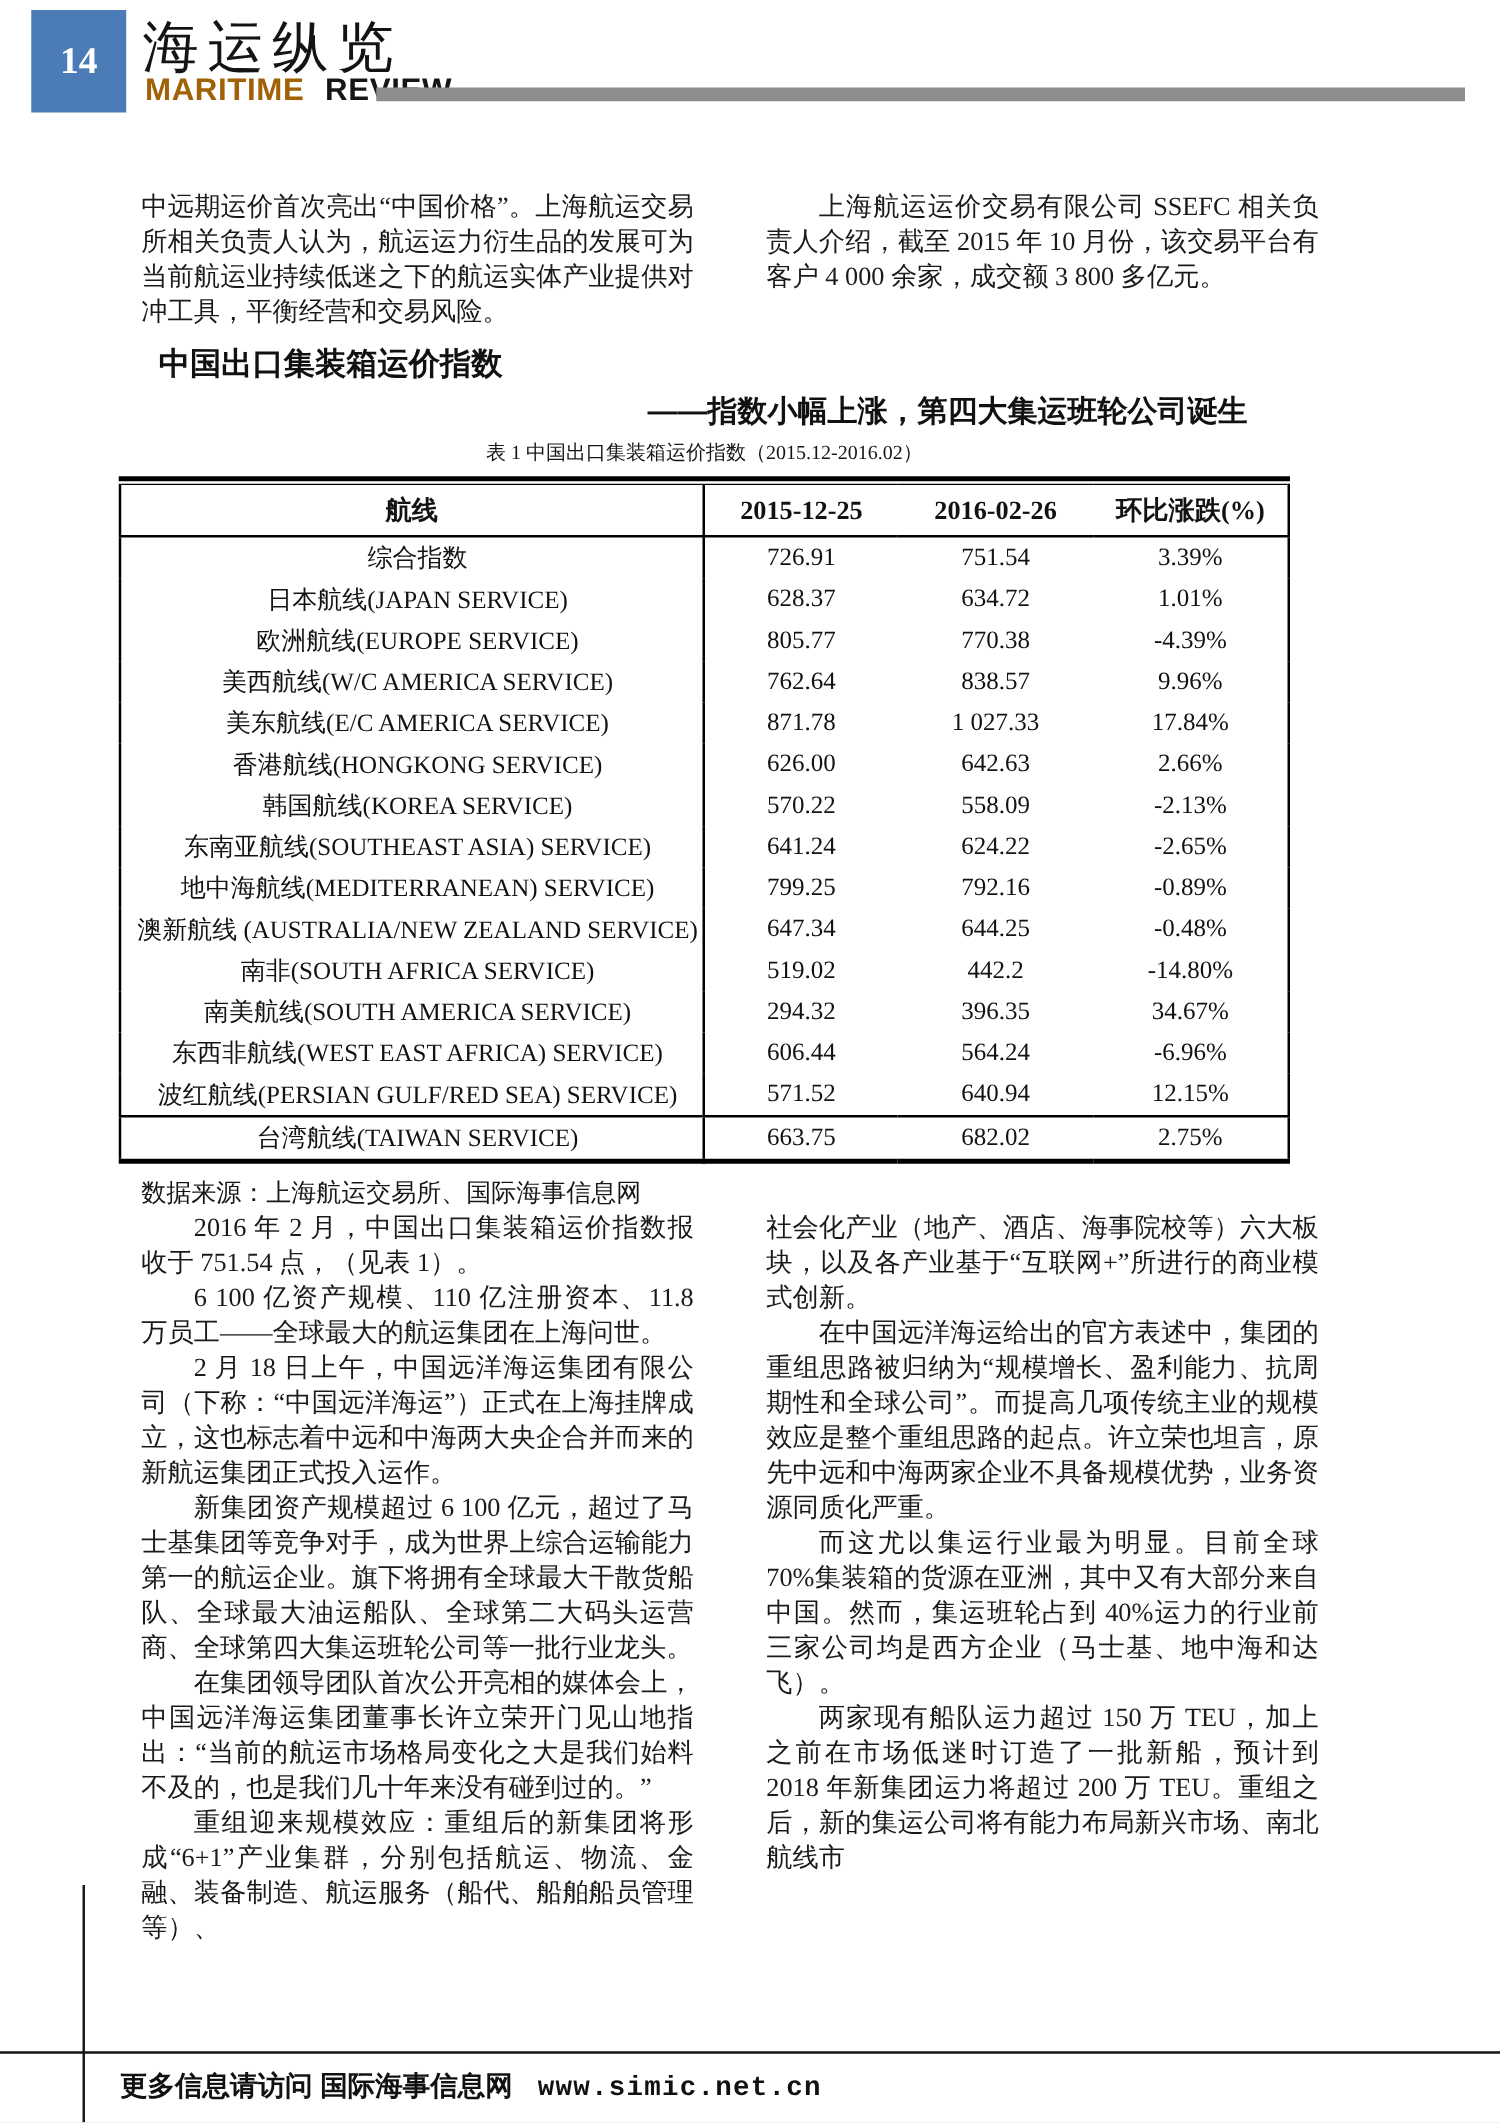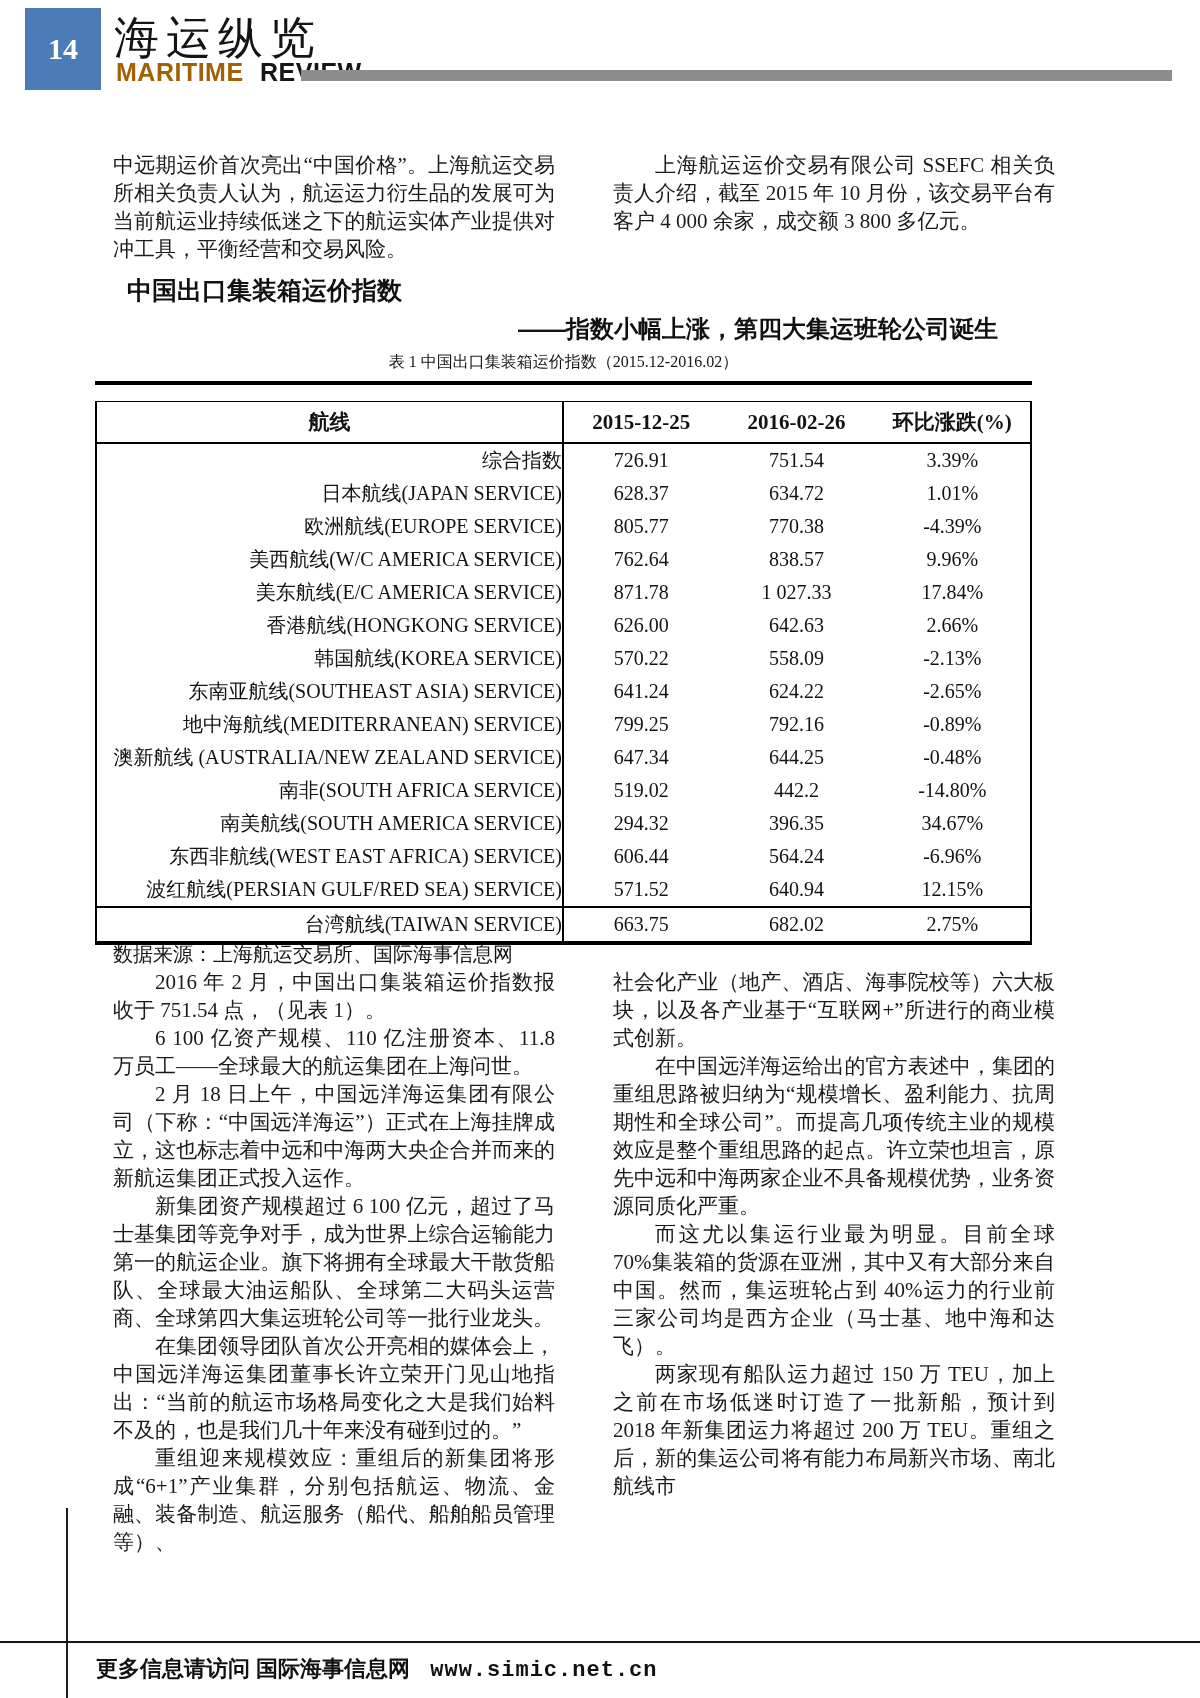--- a/index.html
+++ b/index.html
@@ -45,34 +45,34 @@
     font-family:"Liberation Sans",sans-serif;font-weight:bold;font-size:24px;color:#111;
     white-space:nowrap;
   }
   
   .tbl-caption{
     position:absolute;left:95px;top:352px;width:937px;text-align:center;
     font-size:16px;color:#161616;
   }
   .tbl-wrap{
     position:absolute;left:95px;top:381px;width:937px;
-    border-top:4px solid #000;padding-top:16px;
+    border-top:4px solid #000;padding-top:2px;
   }
   table.rates{
     width:100%;border-collapse:collapse;
     border-top:1px solid #000;border-left:2px solid #000;
     border-right:2px solid #000;border-bottom:4px solid #000;
     font-size:20px;color:#121212;
   }
   table.rates th{
     height:40px;font-size:21px;font-weight:bold;text-align:center;
     border-bottom:2px solid #000;padding:0;
   }
   table.rates td{height:33px;text-align:center;padding:0;font-weight:normal;}
-  table.rates td.route{text-align:right;padding-left:9px;}
+  table.rates td.route{text-align:center;padding-left:9px;}
   table.rates .c1{border-right:2px solid #000;}
   table.rates tr.sep-above td{border-top:2px solid #000;}
   .tbl-source{
     position:absolute;left:113px;top:941px;font-size:20px;color:#161616;
   }
   
   .body-cols{position:absolute;left:113px;top:968px;width:942px;}
   
   .deco-line{position:absolute;left:66px;top:1508px;width:2px;height:190px;background:#1c1c1c;}
   .footer-rule{position:absolute;left:0;top:1641px;width:1200px;height:2px;background:#141414;}

